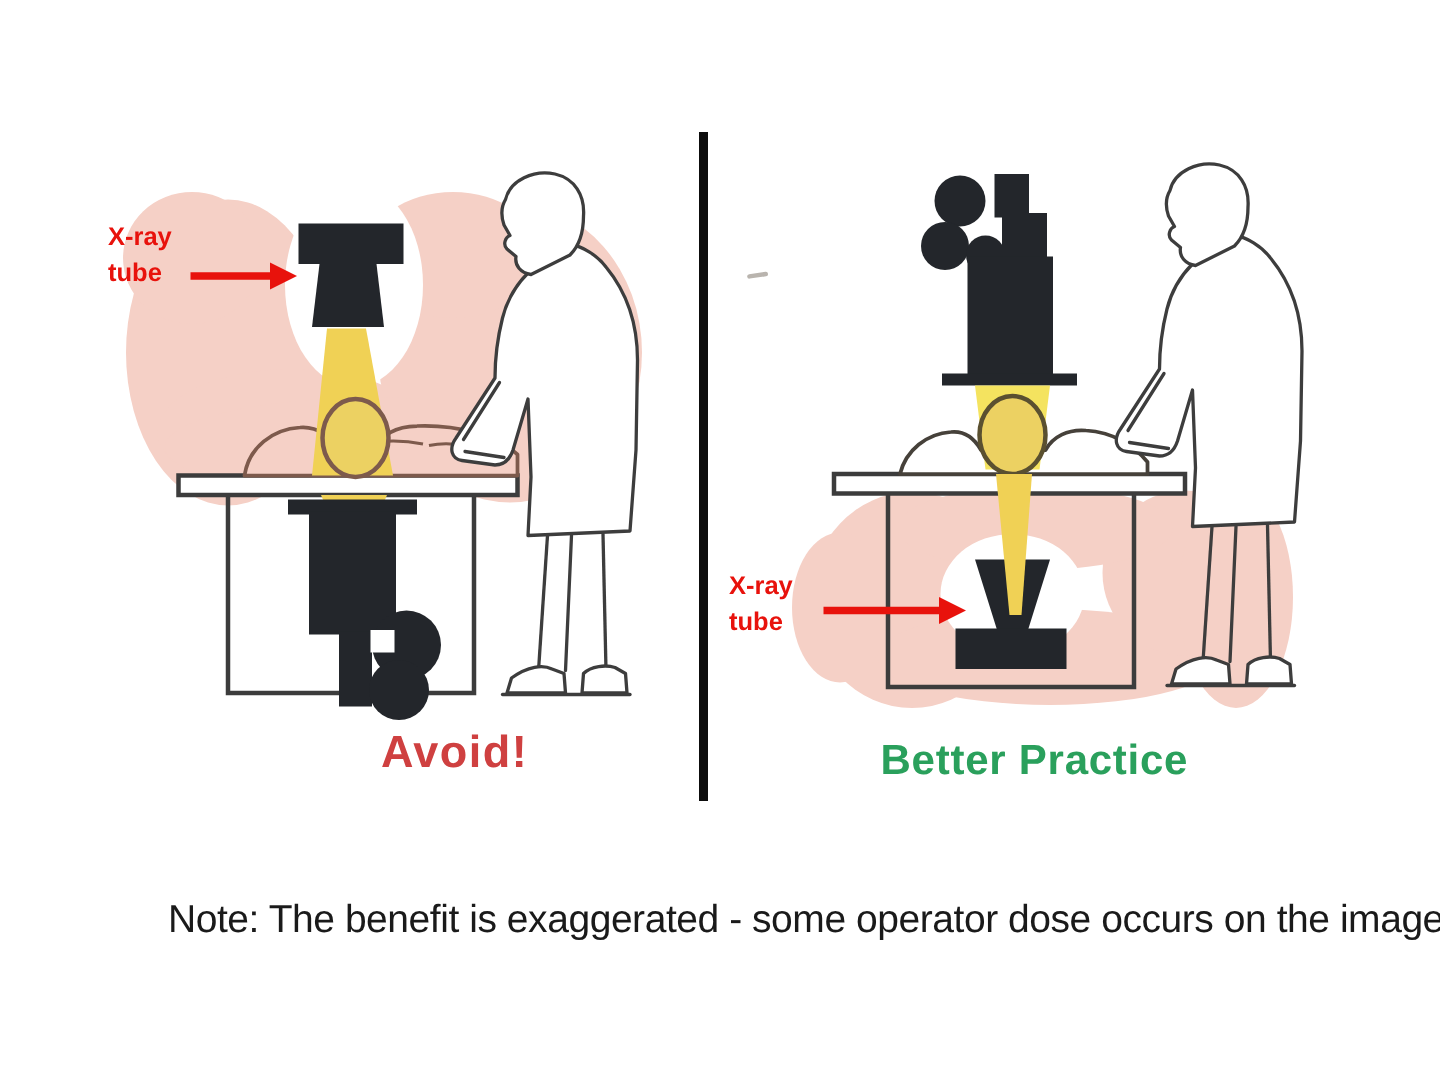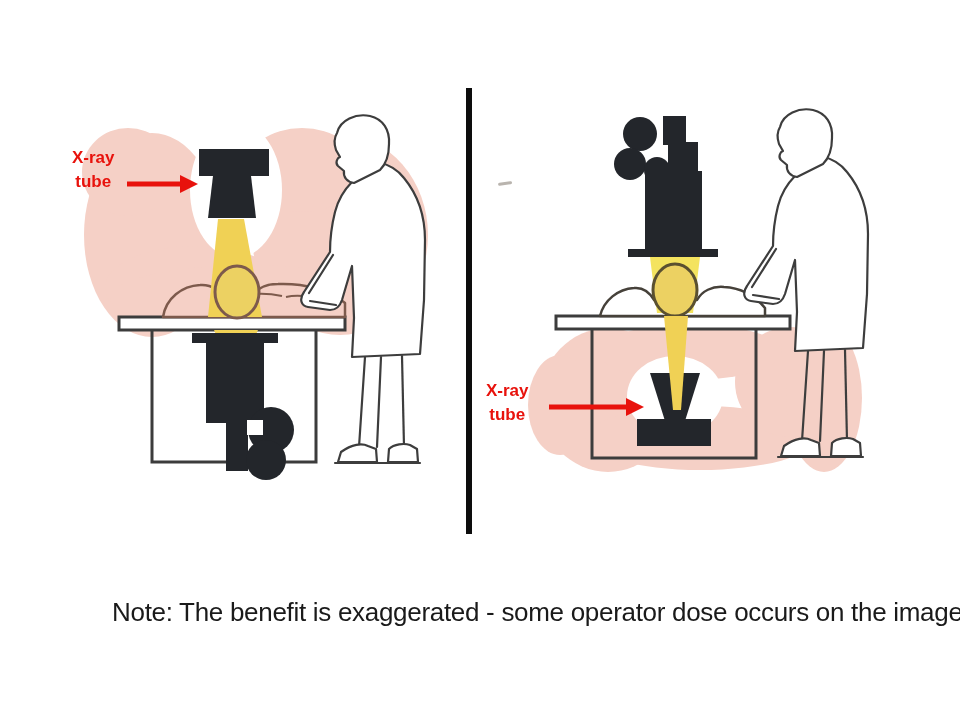--- a/index.html
+++ b/index.html
@@ -1,20 +1,20 @@
 <!DOCTYPE html>
 <html style="--pink: #f5d0c6; --yellow: #f0d155; --glow: #f3e04e; --head: #ecd162; --dev: #23262b; --red: #e8120c; --avoid: #cf4040; --green: #2aa05c; --ink: #1a1a1a; --table: #3c3c3c; --bodyL: #7d5a4c; --bodyR: #46413a; --op: #3d3d3d;"><head>
 <meta charset="utf-8">
 <style>
   html,body{margin:0;padding:0;}
   body{
     width:960px;height:720px;position:relative;background:#ffffff;
     font-family:"Liberation Sans",sans-serif;overflow:hidden;
   }
-  #stage{position:absolute;left:0;top:0;width:960px;height:720px;text-align:center;}
+  #stage{position:absolute;left:0;top:0;width:960px;height:720px;}
   svg{position:absolute;left:0;top:0;}
   .txt{position:absolute;white-space:nowrap;}
   .tube-label{
     font-weight:bold;font-size:17px;line-height:24px;color:var(--red);
   }
   .caption-avoid{
     font-weight:bold;font-size:30px;letter-spacing:1px;color:var(--avoid);
   }
   .caption-better{
     font-weight:bold;font-size:28px;letter-spacing:.5px;color:var(--green);
@@ -153,19 +153,21 @@
   <div class="txt tube-label" style="left:72px;top:146px;">
     <div>X-ray</div>
     <div>tube</div>
   </div>
 
   <div class="txt tube-label" style="left:486px;top:379px;">
     <div>X-ray</div>
     <div>tube</div>
   </div>
 
+  <div class="txt caption-avoid" style="left:254px;top:485px;">Avoid!</div>
 
+  <div class="txt caption-better" style="left:587px;top:491px;">Better Practice</div>
 
 
   <div class="txt note-line" style="left:88px;top:597px;">Note: The benefit is exaggerated - some operator dose occurs on the image</div>
 
 
 </div>
 
 </body></html>

